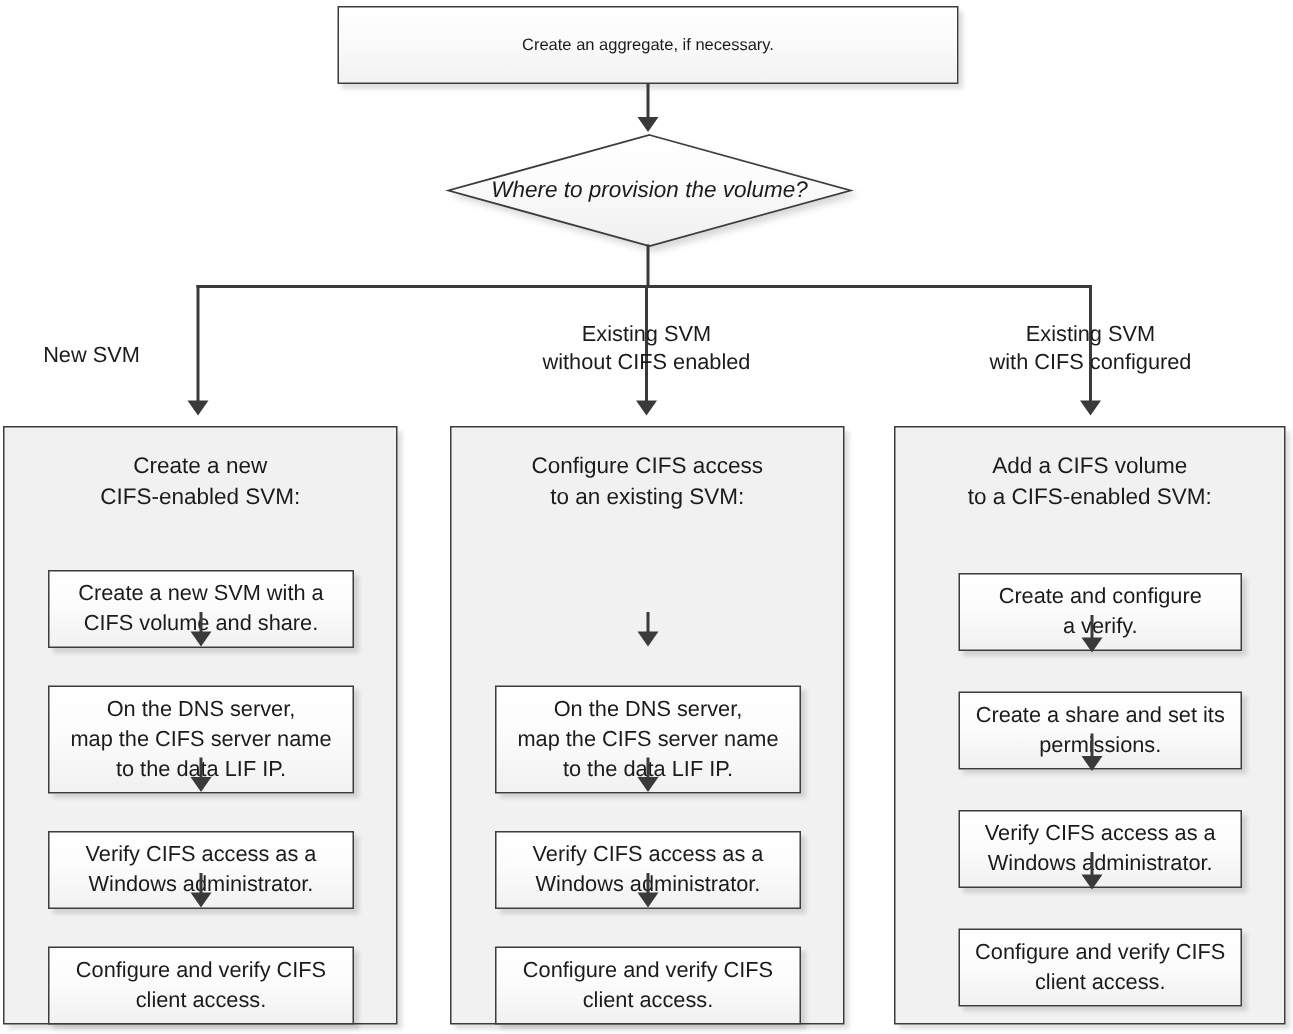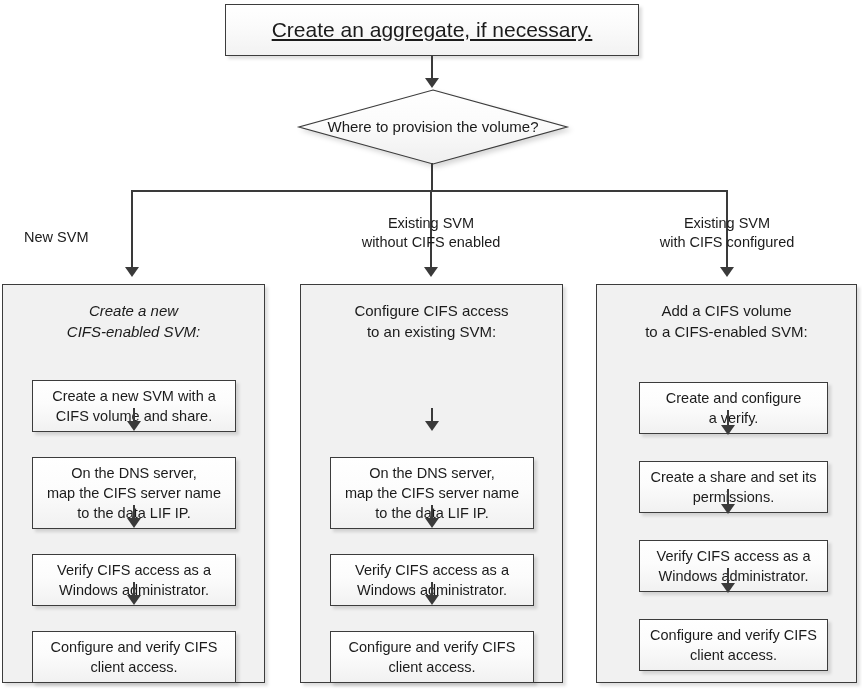--- a/index.html
+++ b/index.html
@@ -35,31 +35,31 @@
     line-height: 20px;
   }
   .node .txt { display: block; padding: 0 6px; }
 
   
   .top-box {
     left: 225px;
     top: 4px;
     width: 414px;
     height: 52px;
-    font-size: 21px;
-    text-decoration: underline;
+    font-size: 11px;
   }
 
   
   .diamond-wrap {
     position: absolute;
     left: 297px;
     top: 88px;
     width: 272px;
     height: 78px;
+    font-style: italic;
   }
   .diamond-wrap svg { display: block; overflow: visible; }
   .diamond-label {
     position: absolute;
     left: 0;
     top: 0;
     width: 272px;
     height: 78px;
     display: flex;
     align-items: center;
@@ -159,35 +159,35 @@
       <polygon points="136,2 270,39 136,76 2,39" fill="url(#dgrad)" stroke="#3c3c3c" stroke-width="1.2" style="filter: drop-shadow(3px 3px 2.5px rgba(0,0,0,0.16));"></polygon>
     </svg>
     <div class="diamond-label">Where to provision the volume?</div>
   </div>
 
   <div class="vline" style="left:431px; top:163px; height:28px;"></div>
   <div class="hline" style="left:131px; top:190px; width:597px;"></div>
 
   <div class="vline" style="left:131px; top:190px; height:81px;"></div>
   <div class="arrowhead" style="left:125px; top:267px;"></div>
-  <div class="branch-label" style="left:24px; top:228px; width:106px; text-align:left;">New SVM</div>
+  <div class="branch-label" style="left:8px; top:228px; width:106px; text-align:center;">New SVM</div>
 
   <div class="vline" style="left:430px; top:190px; height:81px;"></div>
   <div class="arrowhead" style="left:424px; top:267px;"></div>
   <div class="branch-label" style="left:328px; top:214px; width:206px;">Existing SVM
 without CIFS enabled</div>
 
   <div class="vline" style="left:726px; top:190px; height:81px;"></div>
   <div class="arrowhead" style="left:720px; top:267px;"></div>
   <div class="branch-label" style="left:624px; top:214px; width:206px;">Existing SVM
 with CIFS configured</div>
 
   <div class="column" style="left:2px; top:284px; width:263px; height:399px;">
 
-    <div class="col-heading" style="left:0; top:15px;font-style:italic;">Create a new
+    <div class="col-heading" style="left:0; top:15px;">Create a new
 CIFS-enabled SVM:</div>
 
     <div class="step" style="left:29px; top:71px; width:204px; height:52px;">Create a new SVM with a
 CIFS volume and share.</div>
     <div class="vline" style="left:130px; top:123px; height:19px;"></div>
     <div class="arrowhead" style="left:124px; top:136px;"></div>
 
     <div class="step" style="left:29px; top:148px; width:204px; height:72px;">On the DNS server,
 map the CIFS server name
 to the data LIF IP.</div>

